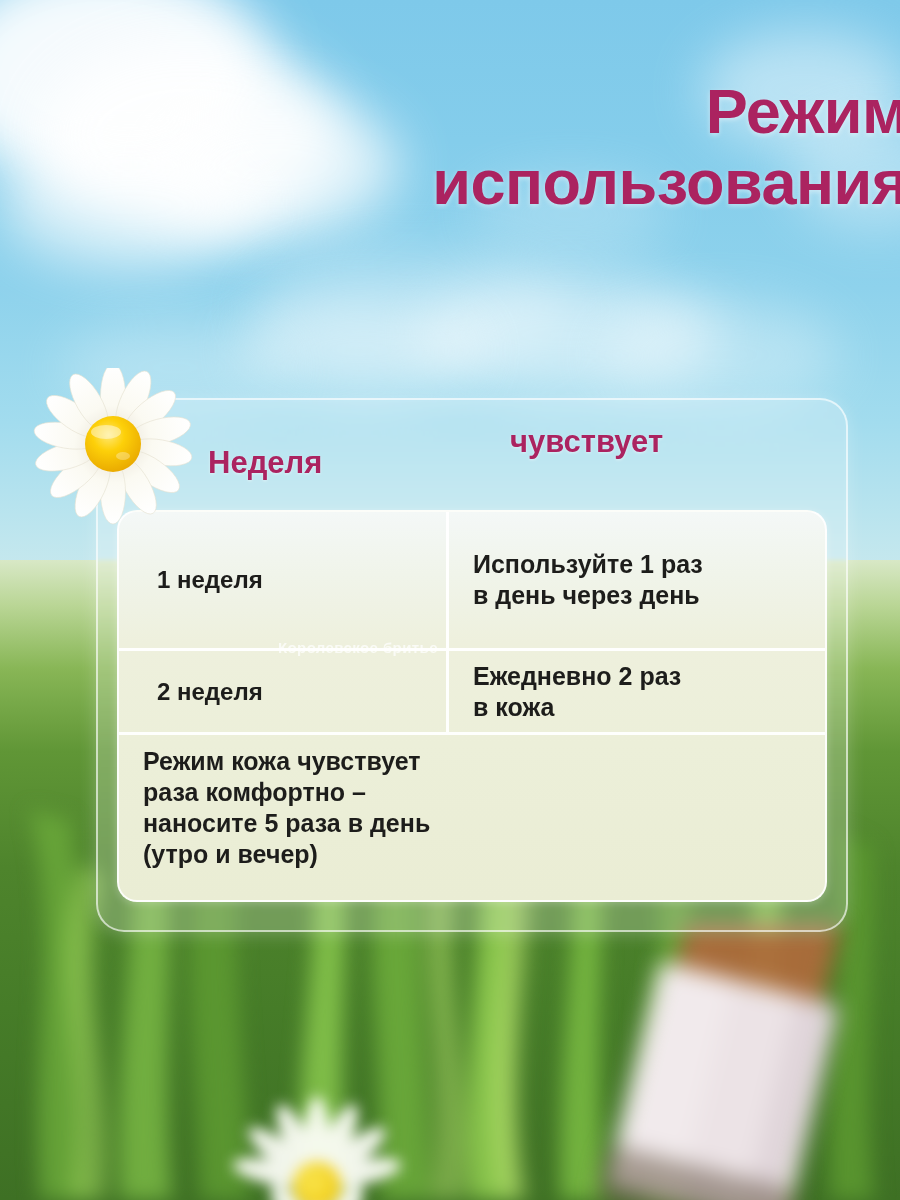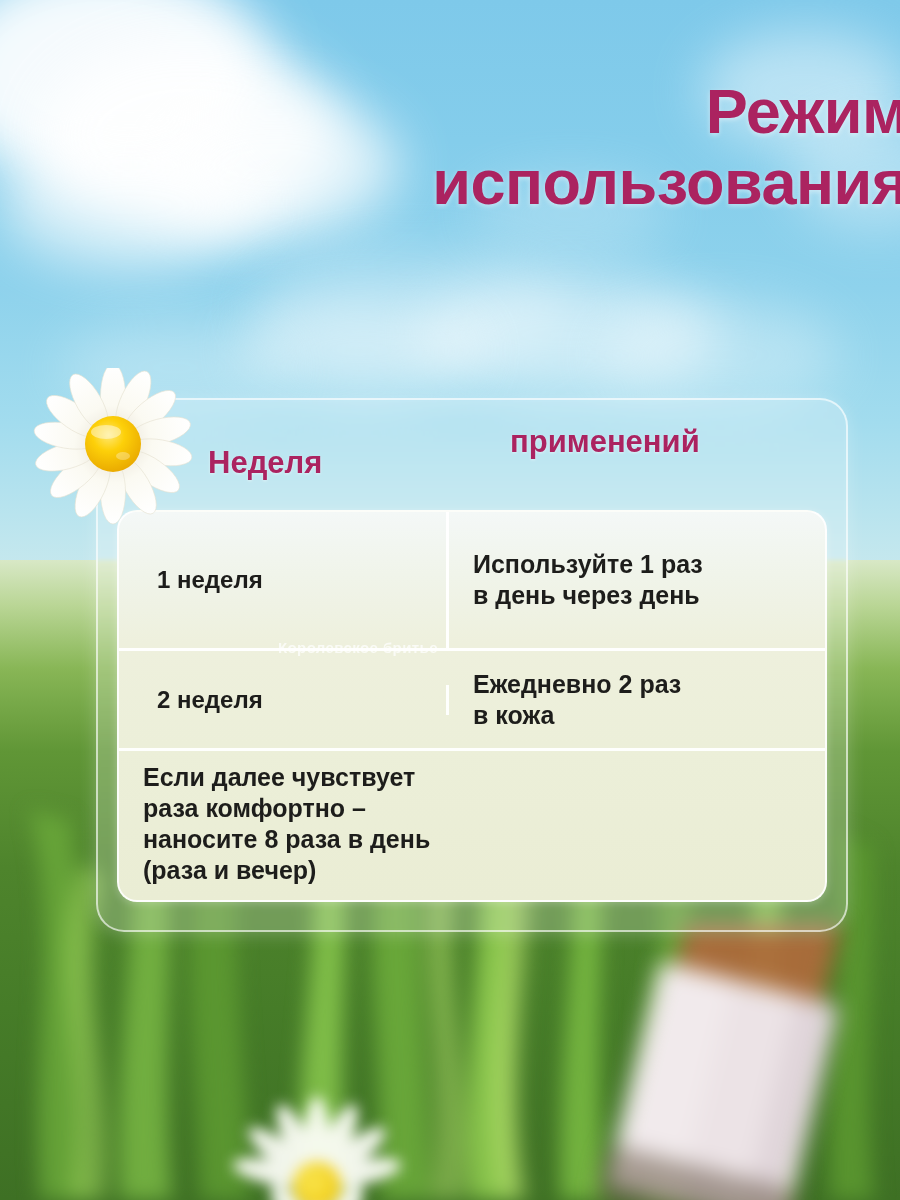--- a/index.html
+++ b/index.html
@@ -146,21 +146,21 @@
   }
 
   .trow {
     position: relative;
     display: flex;
     box-sizing: border-box;
     width: 100%;
   }
   .trow + .trow { border-top: 3px solid rgba(255,255,255,0.95); }
   .trow.r1 { height: 136px; }
-  .trow.r2 { height: 100px; align-items: center; }
+  .trow.r2 { height: 84px; }
   .trow.r3 { height: 148px; }
 
   .td {
     display: flex;
     align-items: center;
     box-sizing: border-box;
     color: #1d1d1b;
     font-weight: bold;
     font-size: 24px;
     line-height: 30px;
@@ -268,21 +268,21 @@
   <div class="title">
     <span>Режим</span>
     <span class="l2">использования</span>
   </div>
 
   <div class="card-outer"></div>
 
   <div class="table-head">
     <div class="th th-week">Неделя</div>
     <div class="th th-freq">
-      <div>применений</div>
+      <div>чувствует</div>
     </div>
   </div>
 
   <div class="table-box">
 
     <div class="trow r1">
       <div class="td td-week">
         <div>
           <div>1 неделя</div>
         </div>
@@ -305,24 +305,24 @@
         <div>
           <div>Ежедневно 2 раз</div>
           <div>в кожа</div>
         </div>
       </div>
     </div>
 
     <div class="trow r3">
       <div class="td td-freq">
         <div>
-          <div>Если далее чувствует</div>
+          <div>Режим кожа чувствует</div>
           <div>раза комфортно –</div>
-          <div>наносите 8 раза в день</div>
-          <div>(раза и вечер)</div>
+          <div>наносите 5 раза в день</div>
+          <div>(утро и вечер)</div>
         </div>
       </div>
     </div>
   </div>
 
   <div class="watermark">Королевское бритье</div>
 
   <svg class="daisy-top" width="160" height="158" viewBox="0 0 160 158">
     <defs>
       <radialGradient id="dcenter" cx="42%" cy="34%" r="68%">

